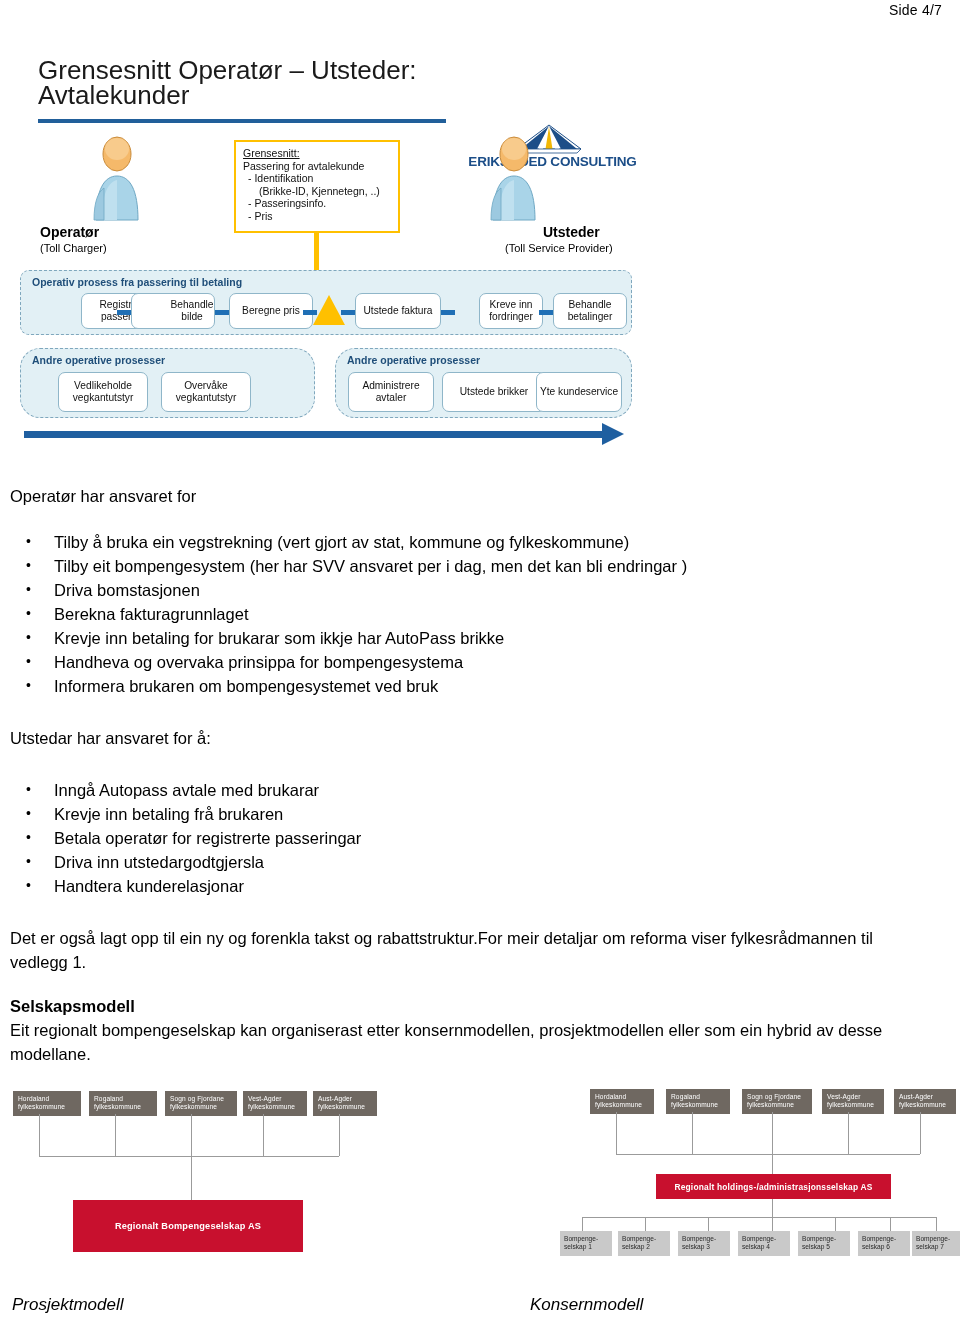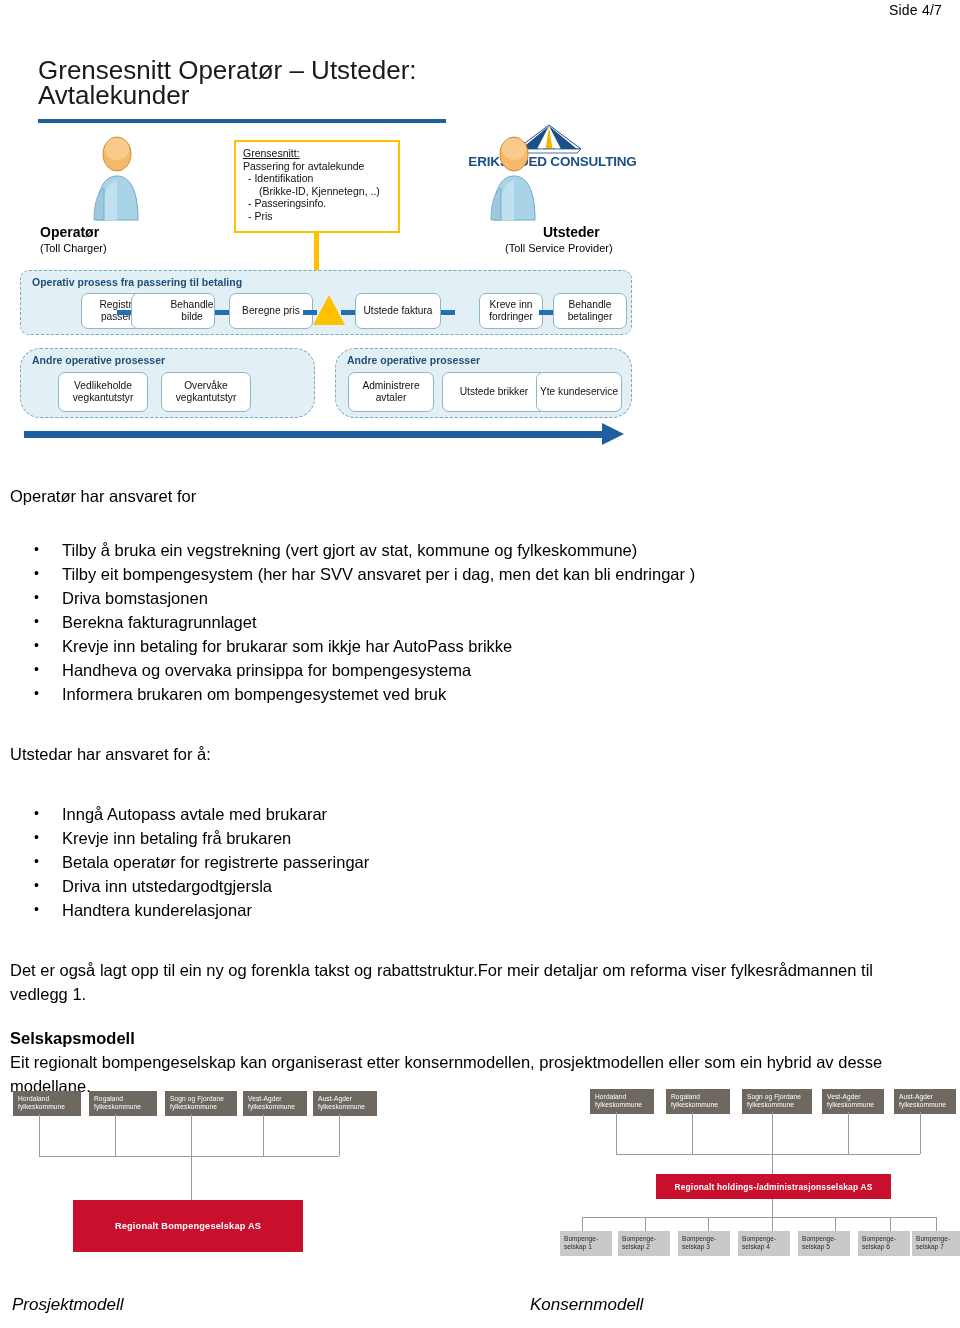--- a/index.html
+++ b/index.html
@@ -205,21 +205,21 @@
   }
   .para {
     font-size: 16.5px;
     line-height: 24px;
     color: #000;
     margin: 0 0 0 0;
   }
   .para.bold { font-weight: 700; }
   .spacer-14 { height: 14px; }
   .spacer-20 { height: 20px; }
-  ul.bl { list-style: none; margin: 16px; padding: 0; }
+  ul.bl { list-style: none; margin: 8px; padding: 0; }
   ul.bl li {
     position: relative;
     font-size: 16.5px;
     line-height: 24px;
     padding-left: 36px;
     color: #000;
   }
   ul.bl li::before {
     content: "\2022";
     position: absolute;

